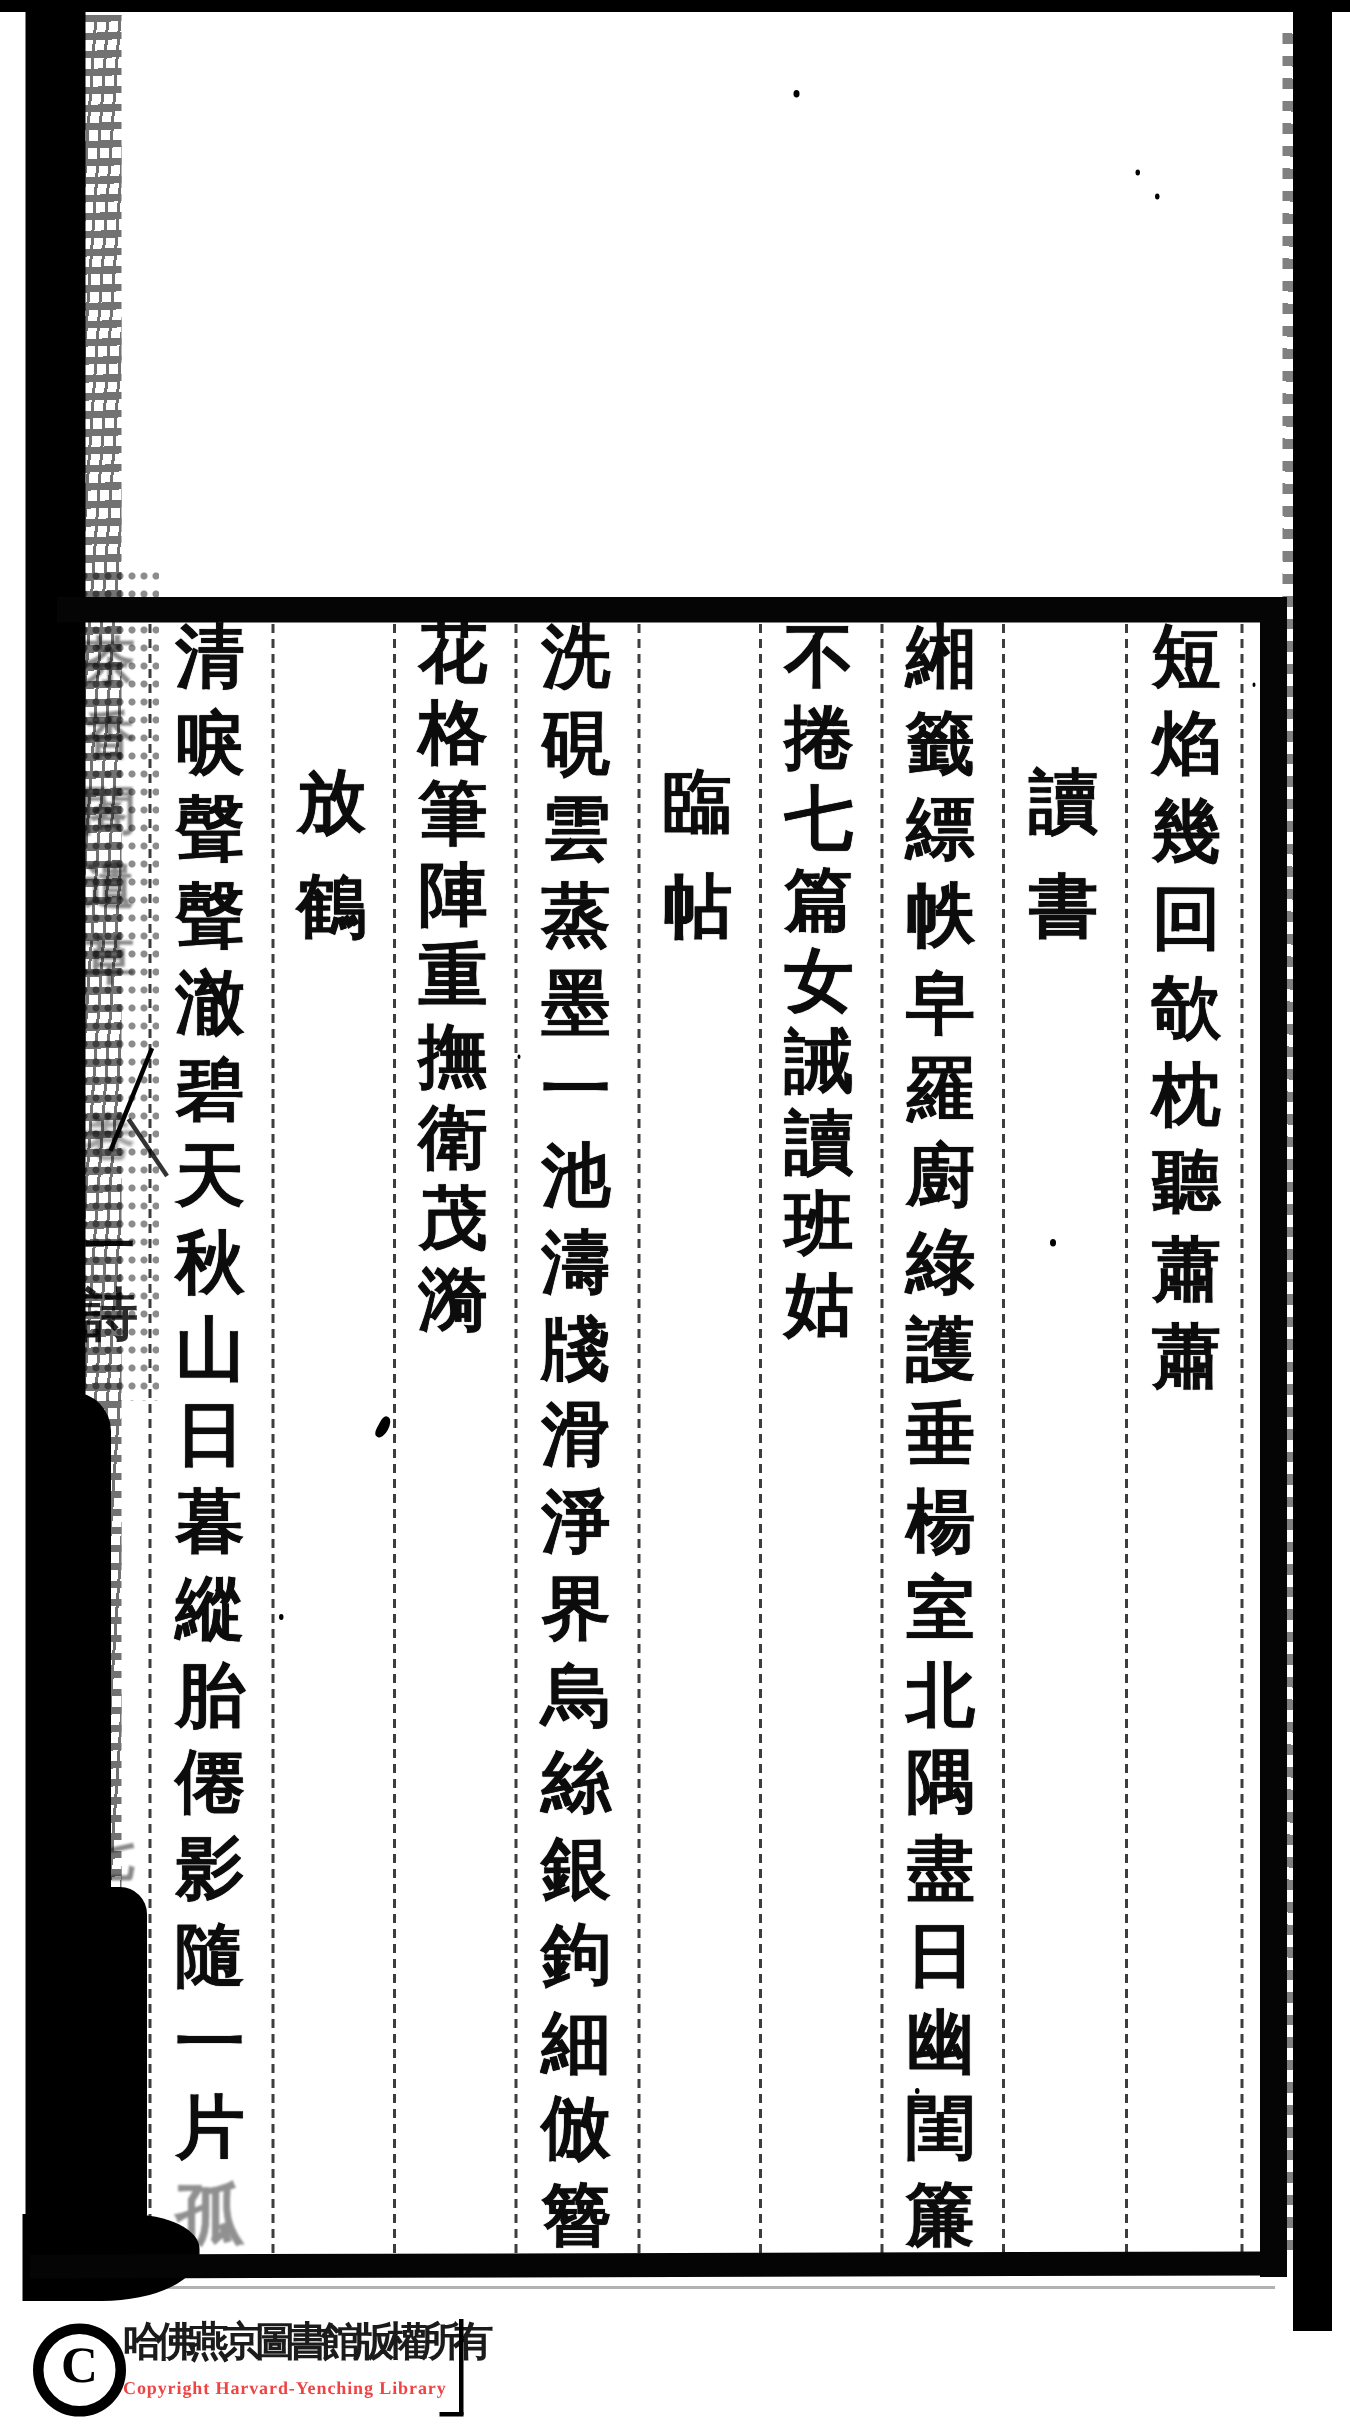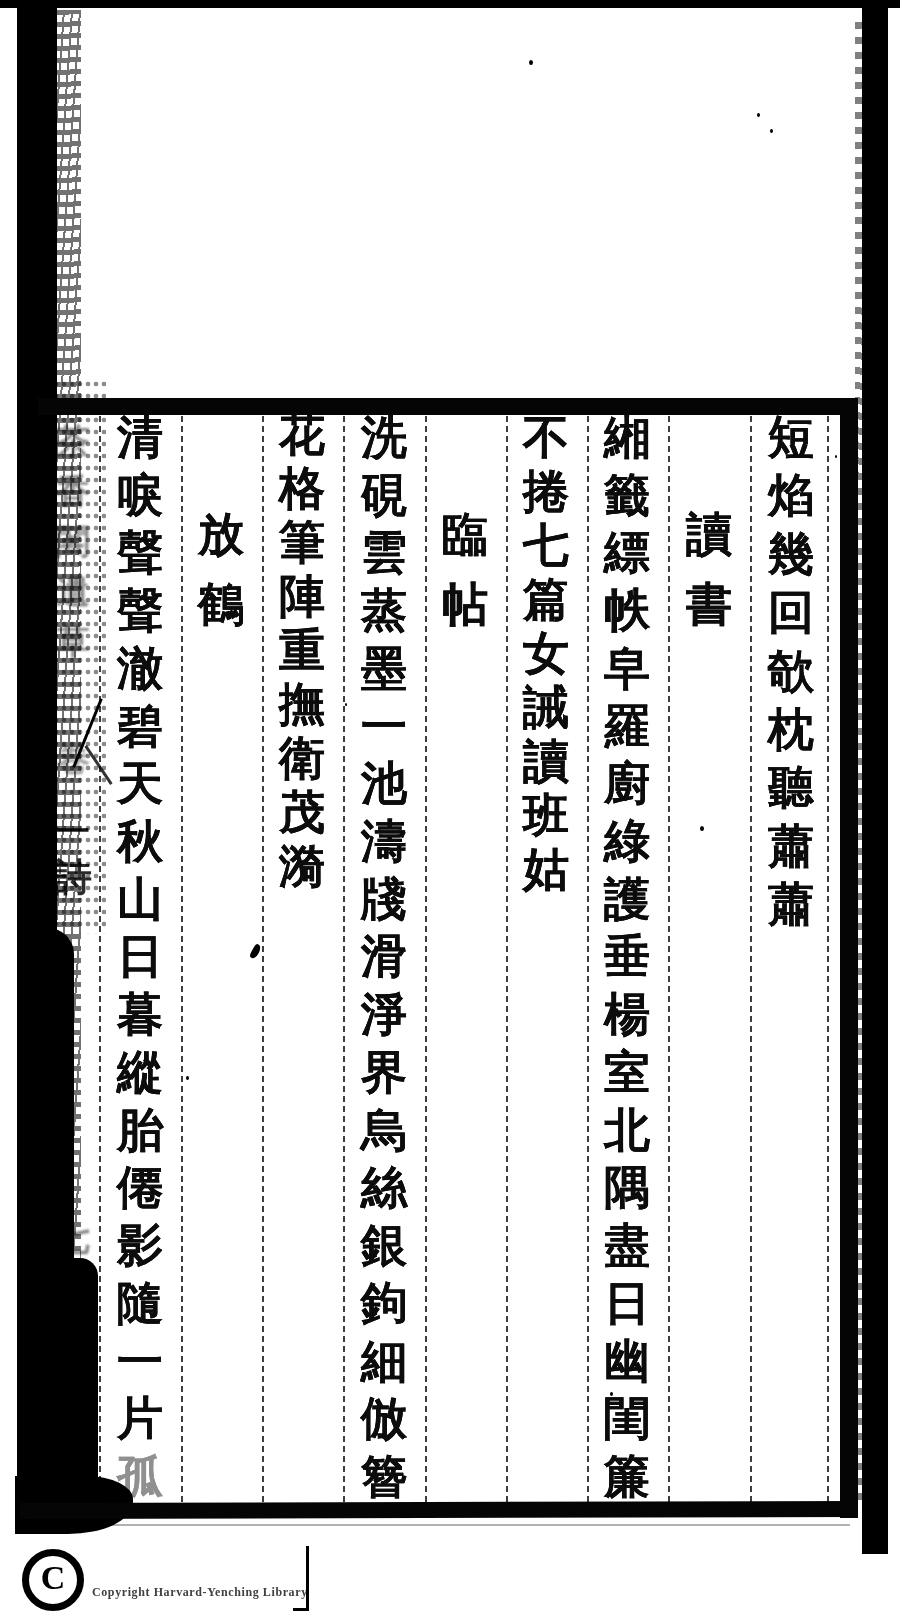--- a/index.html
+++ b/index.html
@@ -56,22 +56,22 @@
   .speck{position:absolute;background:#000;border-radius:50%;z-index:2;}
   .tick{position:absolute;left:252px;top:944px;width:7px;height:15px;background:#000;
       transform:rotate(28deg);border-radius:40% 60% 60% 40%;z-index:2;}
 
   
   .stamp-circle{position:absolute;left:22px;top:1549px;width:48px;height:48px;border:7px solid #000;
       border-radius:50%;display:flex;align-items:center;justify-content:center;z-index:6;background:#fff;}
   .stamp-circle span{font:700 34px/1 "Liberation Serif",serif;color:#000;transform:translateY(-2px);}
   .stamp-cn{position:absolute;left:82px;top:1548px;white-space:nowrap;z-index:6;color:#1b1b1b;
       font:700 27px/1 "Liberation Serif","DejaVu Serif",serif;letter-spacing:-5px;filter:blur(.4px);}
-  .stamp-en{position:absolute;left:82px;top:1586px;z-index:6;color:#404040;white-space:nowrap;
-      font:700 12px/1 "Liberation Serif",serif;letter-spacing:.6px;padding-left:10px;}
+  .stamp-en{position:absolute;left:82px;top:1586px;z-index:6;color:#ef4444;white-space:nowrap;
+      font:700 12px/1 "Liberation Serif",serif;letter-spacing:.6px;}
   .stamp-line-v{position:absolute;left:306px;top:1546px;width:3px;height:64px;background:#000;z-index:6;}
   .stamp-line-h{position:absolute;left:293px;top:1608px;width:16px;height:3px;background:#000;z-index:6;}
 </style>
 </head>
 <body>
 
 <div id="scan">
 
   <div class="top-edge"></div>
   <div class="scan-left"></div>
@@ -88,20 +88,21 @@
   <div class="frame-bottom-echo"></div>
   <div class="frame-right"></div>
 
   <div class="crease1"></div>
   <div class="crease2"></div>
   <div class="tick"></div>
 
   <div class="stamp-circle">
     <span>C</span>
   </div>
+  <div class="stamp-cn">哈佛燕京圖書館版權所有</div>
   <div class="stamp-en">Copyright Harvard-Yenching Library</div>
   <div class="stamp-line-v"></div>
   <div class="stamp-line-h"></div>
 
 <div class="vsep" style="left: 99px;"></div>
     <div class="vsep" style="left: 181px;"></div>
     <div class="vsep" style="left: 262px;"></div>
     <div class="vsep" style="left: 343px;"></div>
     <div class="vsep" style="left: 425px;"></div>
     <div class="vsep" style="left: 506px;"></div>

